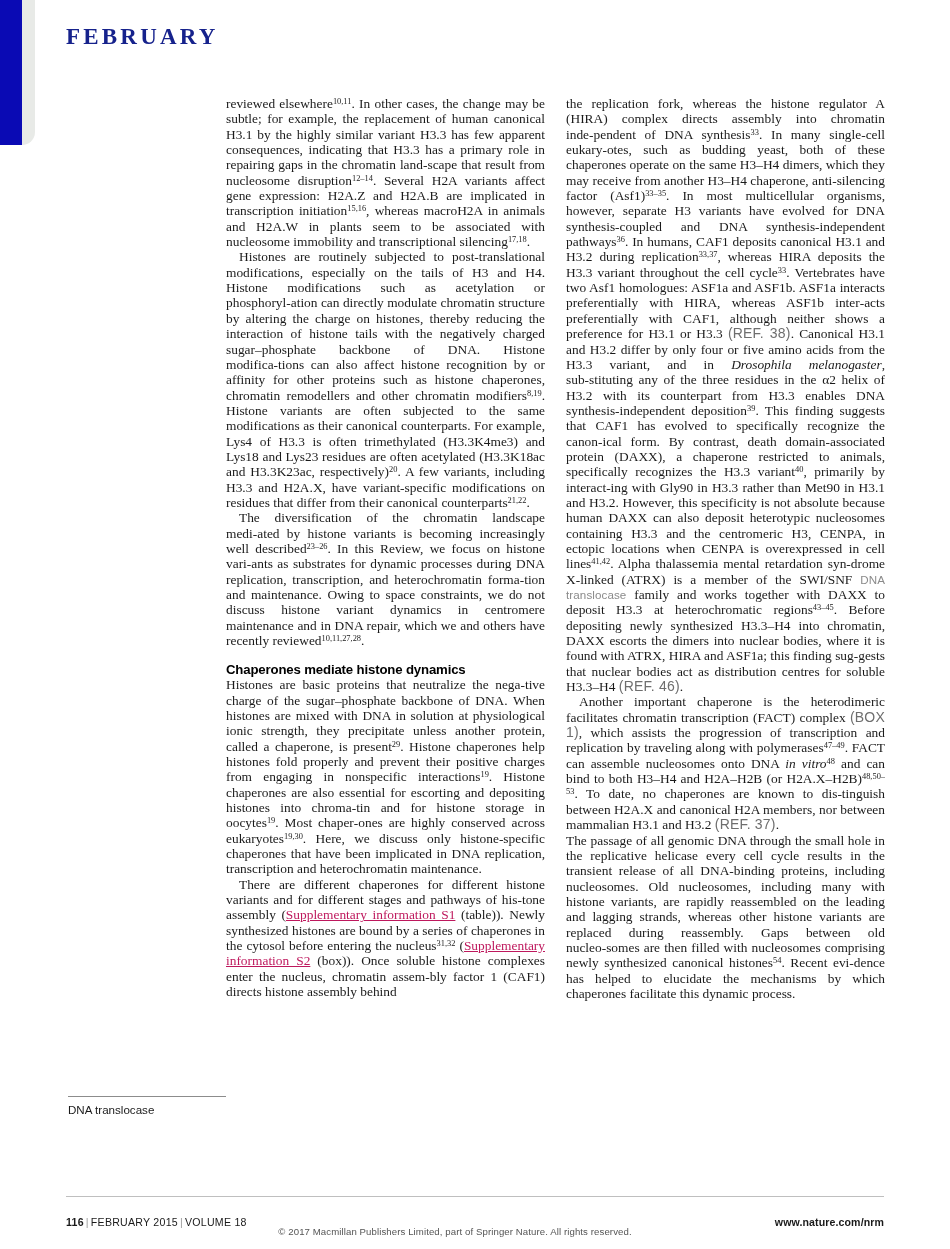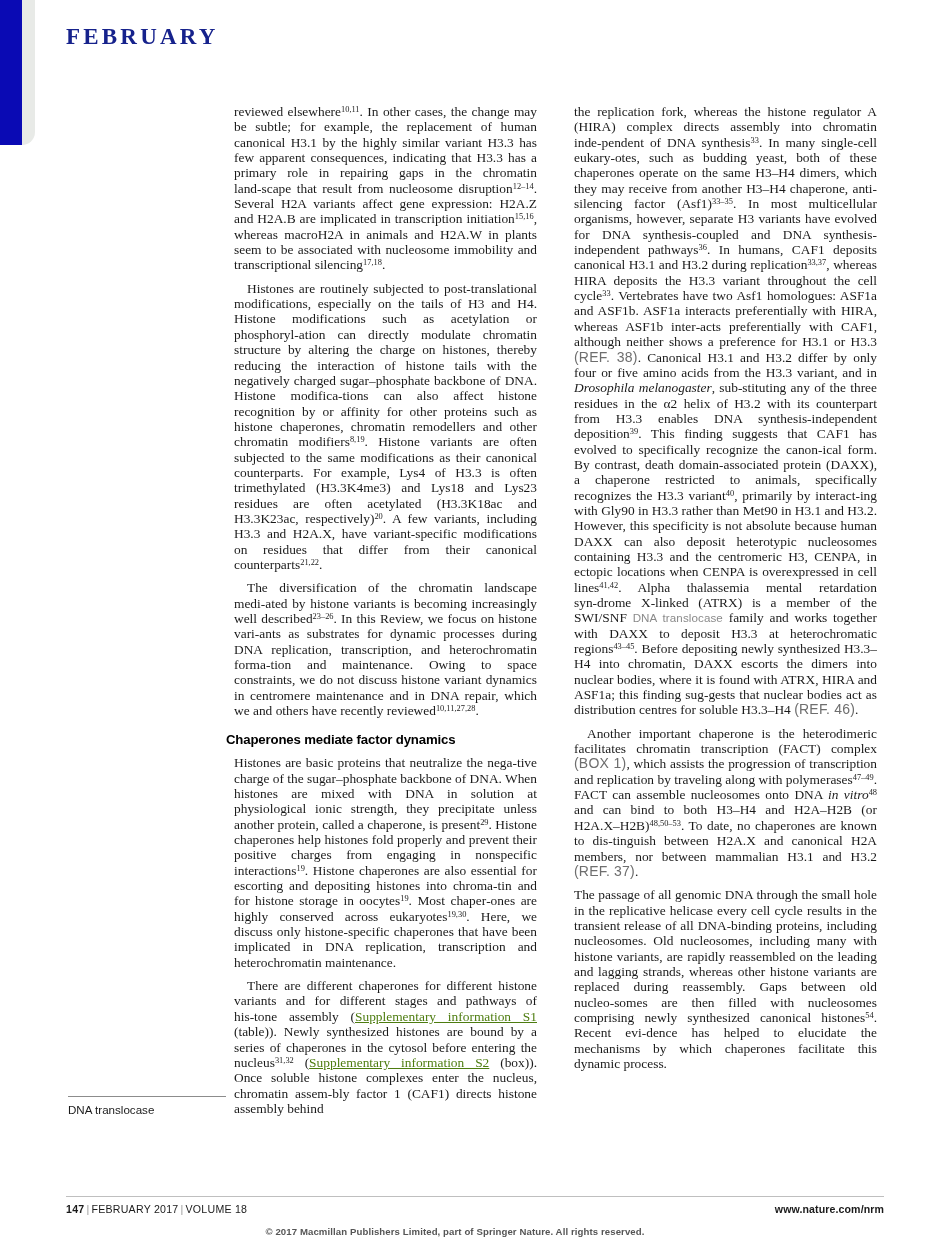--- a/index.html
+++ b/index.html
@@ -53,21 +53,21 @@
     left: 226px;
     top: 96px;
     width: 659px;
     display: flex;
     gap: 21px;
   }
   .col {
     width: 319px;
   }
   .col p {
-    margin: 8px;
+    margin: 0;
     font-size: 13.4px;
     line-height: 15.35px;
     text-align: justify;
     text-justify: inter-word;
     hyphens: manual;
     -webkit-hyphens: manual;
   }
   .col p.indent {
     text-indent: 13px;
   }
@@ -93,21 +93,21 @@
   }
   .glossterm {
     font-family: "Liberation Sans", sans-serif;
     font-size: 11.6px;
     color: #8a8a8a;
     letter-spacing: 0.1px;
   }
   .ital { font-style: italic; }
   .link {
     text-decoration: underline;
-    color: #4d7c0f;
+    color: #be185d;
   }
 
   
   #glossary-note {
     position: absolute;
     left: 68px;
     top: 1096px;
     width: 158px;
   }
   #glossary-rule {
@@ -152,51 +152,51 @@
     font-size: 10.6px;
     letter-spacing: 0.25px;
     color: #1a1a1a;
   }
   #footer-left { white-space: nowrap; }
   #footer-pagenum { font-weight: bold; }
   #footer-sep { color: #9a9a9a; padding: 0 2px; }
   #footer-url {
     font-weight: bold;
     letter-spacing: 0.1px;
+    margin-top: 13px;
   }
   #copyright {
     position: absolute;
     left: 0;
     top: 1226px;
     width: 910px;
     text-align: center;
     font-family: "Liberation Sans", sans-serif;
     font-size: 9.6px;
     color: #555;
     letter-spacing: 0.1px;
-    font-weight: bold;
   }
 </style>
 </head>
 <body>
 
 <div id="edge-blue"></div>
 <div id="edge-grey"></div>
 
 <div id="page-title">FEBRUARY</div>
 
 <div id="columns">
 
   <div class="col">
     <div>
         <p>reviewed elsewhere<sup>10,11</sup>. In other cases, the change may be subtle; for example, the replacement of human canonical H3.1 by the highly similar variant H3.3 has few apparent consequences, indicating that H3.3 has a primary role in repairing gaps in the chromatin land‑scape that result from nucleosome disruption<sup>12–14</sup>. Several H2A variants affect gene expression: H2A.Z and H2A.B are implicated in transcription initiation<sup>15,16</sup>, whereas macroH2A in animals and H2A.W in plants seem to be associated with nucleosome immobility and transcriptional silencing<sup>17,18</sup>.</p>
         <p class="indent">Histones are routinely subjected to post-translational modifications, especially on the tails of H3 and H4. Histone modifications such as acetylation or phosphoryl‑ation can directly modulate chromatin structure by altering the charge on histones, thereby reducing the interaction of histone tails with the negatively charged sugar–phosphate backbone of DNA. Histone modifica‑tions can also affect histone recognition by or affinity for other proteins such as histone chaperones, chromatin remodellers and other chromatin modifiers<sup>8,19</sup>. Histone variants are often subjected to the same modifications as their canonical counterparts. For example, Lys4 of H3.3 is often trimethylated (H3.3K4me3) and Lys18 and Lys23 residues are often acetylated (H3.3K18ac and H3.3K23ac, respectively)<sup>20</sup>. A few variants, including H3.3 and H2A.X, have variant-specific modifications on residues that differ from their canonical counterparts<sup>21,22</sup>.</p>
         <p class="indent">The diversification of the chromatin landscape medi‑ated by histone variants is becoming increasingly well described<sup>23–26</sup>. In this Review, we focus on histone vari‑ants as substrates for dynamic processes during DNA replication, transcription, and heterochromatin forma‑tion and maintenance. Owing to space constraints, we do not discuss histone variant dynamics in centromere maintenance and in DNA repair, which we and others have recently reviewed<sup>10,11,27,28</sup>.</p>
       </div>
-    <h2 class="section-head">Chaperones mediate factor dynamics</h2>
+    <h2 class="section-head">Chaperones mediate histone dynamics</h2>
     <div>
         <p>Histones are basic proteins that neutralize the nega‑tive charge of the sugar–phosphate backbone of DNA. When histones are mixed with DNA in solution at physiological ionic strength, they precipitate unless another protein, called a chaperone, is present<sup>29</sup>. Histone chaperones help histones fold properly and prevent their positive charges from engaging in nonspecific interactions<sup>19</sup>. Histone chaperones are also essential for escorting and depositing histones into chroma‑tin and for histone storage in oocytes<sup>19</sup>. Most chaper‑ones are highly conserved across eukaryotes<sup>19,30</sup>. Here, we discuss only histone-specific chaperones that have been implicated in DNA replication, transcription and heterochromatin maintenance.</p>
         <p class="indent">There are different chaperones for different histone variants and for different stages and pathways of his‑tone assembly (<span class="link">Supplementary information S1</span> (table)). Newly synthesized histones are bound by a series of chaperones in the cytosol before entering the nucleus<sup>31,32</sup> (<span class="link">Supplementary information S2</span> (box)). Once soluble histone complexes enter the nucleus, chromatin assem‑bly factor 1 (CAF1) directs histone assembly behind</p>
       </div>
   </div>
 
   <div class="col">
     <div>
         <p>the replication fork, whereas the histone regulator A (HIRA) complex directs assembly into chromatin inde‑pendent of DNA synthesis<sup>33</sup>. In many single-cell eukary‑otes, such as budding yeast, both of these chaperones operate on the same H3–H4 dimers, which they may receive from another H3–H4 chaperone, anti-silencing factor (Asf1)<sup>33–35</sup>. In most multicellular organisms, however, separate H3 variants have evolved for DNA synthesis-coupled and DNA synthesis-independent pathways<sup>36</sup>. In humans, CAF1 deposits canonical H3.1 and H3.2 during replication<sup>33,37</sup>, whereas HIRA deposits the H3.3 variant throughout the cell cycle<sup>33</sup>. Vertebrates have two Asf1 homologues: ASF1a and ASF1b. ASF1a interacts preferentially with HIRA, whereas ASF1b inter‑acts preferentially with CAF1, although neither shows a preference for H3.1 or H3.3 <span class="ref">(REF. 38)</span>. Canonical H3.1 and H3.2 differ by only four or five amino acids from the H3.3 variant, and in <span class="ital">Drosophila melanogaster</span>, sub‑stituting any of the three residues in the α2 helix of H3.2 with its counterpart from H3.3 enables DNA synthesis-independent deposition<sup>39</sup>. This finding suggests that CAF1 has evolved to specifically recognize the canon‑ical form. By contrast, death domain-associated protein (DAXX), a chaperone restricted to animals, specifically recognizes the H3.3 variant<sup>40</sup>, primarily by interact‑ing with Gly90 in H3.3 rather than Met90 in H3.1 and H3.2. However, this specificity is not absolute because human DAXX can also deposit heterotypic nucleosomes containing H3.3 and the centromeric H3, CENPA, in ectopic locations when CENPA is overexpressed in cell lines<sup>41,42</sup>. Alpha thalassemia mental retardation syn‑drome X-linked (ATRX) is a member of the SWI/SNF <span class="glossterm">DNA translocase</span> family and works together with DAXX to deposit H3.3 at heterochromatic regions<sup>43–45</sup>. Before depositing newly synthesized H3.3–H4 into chromatin, DAXX escorts the dimers into nuclear bodies, where it is found with ATRX, HIRA and ASF1a; this finding sug‑gests that nuclear bodies act as distribution centres for soluble H3.3–H4 <span class="ref">(REF. 46)</span>.</p>
         <p class="indent">Another important chaperone is the heterodimeric facilitates chromatin transcription (FACT) complex <span class="ref">(BOX 1)</span>, which assists the progression of transcription and replication by traveling along with polymerases<sup>47–49</sup>. FACT can assemble nucleosomes onto DNA <span class="ital">in vitro</span><sup>48</sup> and can bind to both H3–H4 and H2A–H2B (or H2A.X–H2B)<sup>48,50–53</sup>. To date, no chaperones are known to dis‑tinguish between H2A.X and canonical H2A members, nor between mammalian H3.1 and H3.2 <span class="ref">(REF. 37)</span>.</p>
@@ -209,17 +209,17 @@
 </div>
 
 <div id="glossary-note">
   <div id="glossary-rule"></div>
   <div id="glossary-term">DNA translocase</div>
 </div>
 
 <div id="footer-rule"></div>
 <div id="footer-row">
   <div id="footer-left">
-    <span id="footer-pagenum">147</span><span id="footer-sep">|</span><span>FEBRUARY 2017</span><span id="footer-sep">|</span><span>VOLUME 18</span>
+    <span id="footer-pagenum">116</span><span id="footer-sep">|</span><span>FEBRUARY 2015</span><span id="footer-sep">|</span><span>VOLUME 18</span>
   </div>
   <div id="footer-url">www.nature.com/nrm</div>
 </div>
 <div id="copyright">© 2017 Macmillan Publishers Limited, part of Springer Nature. All rights reserved.</div>
 
 </body></html>

